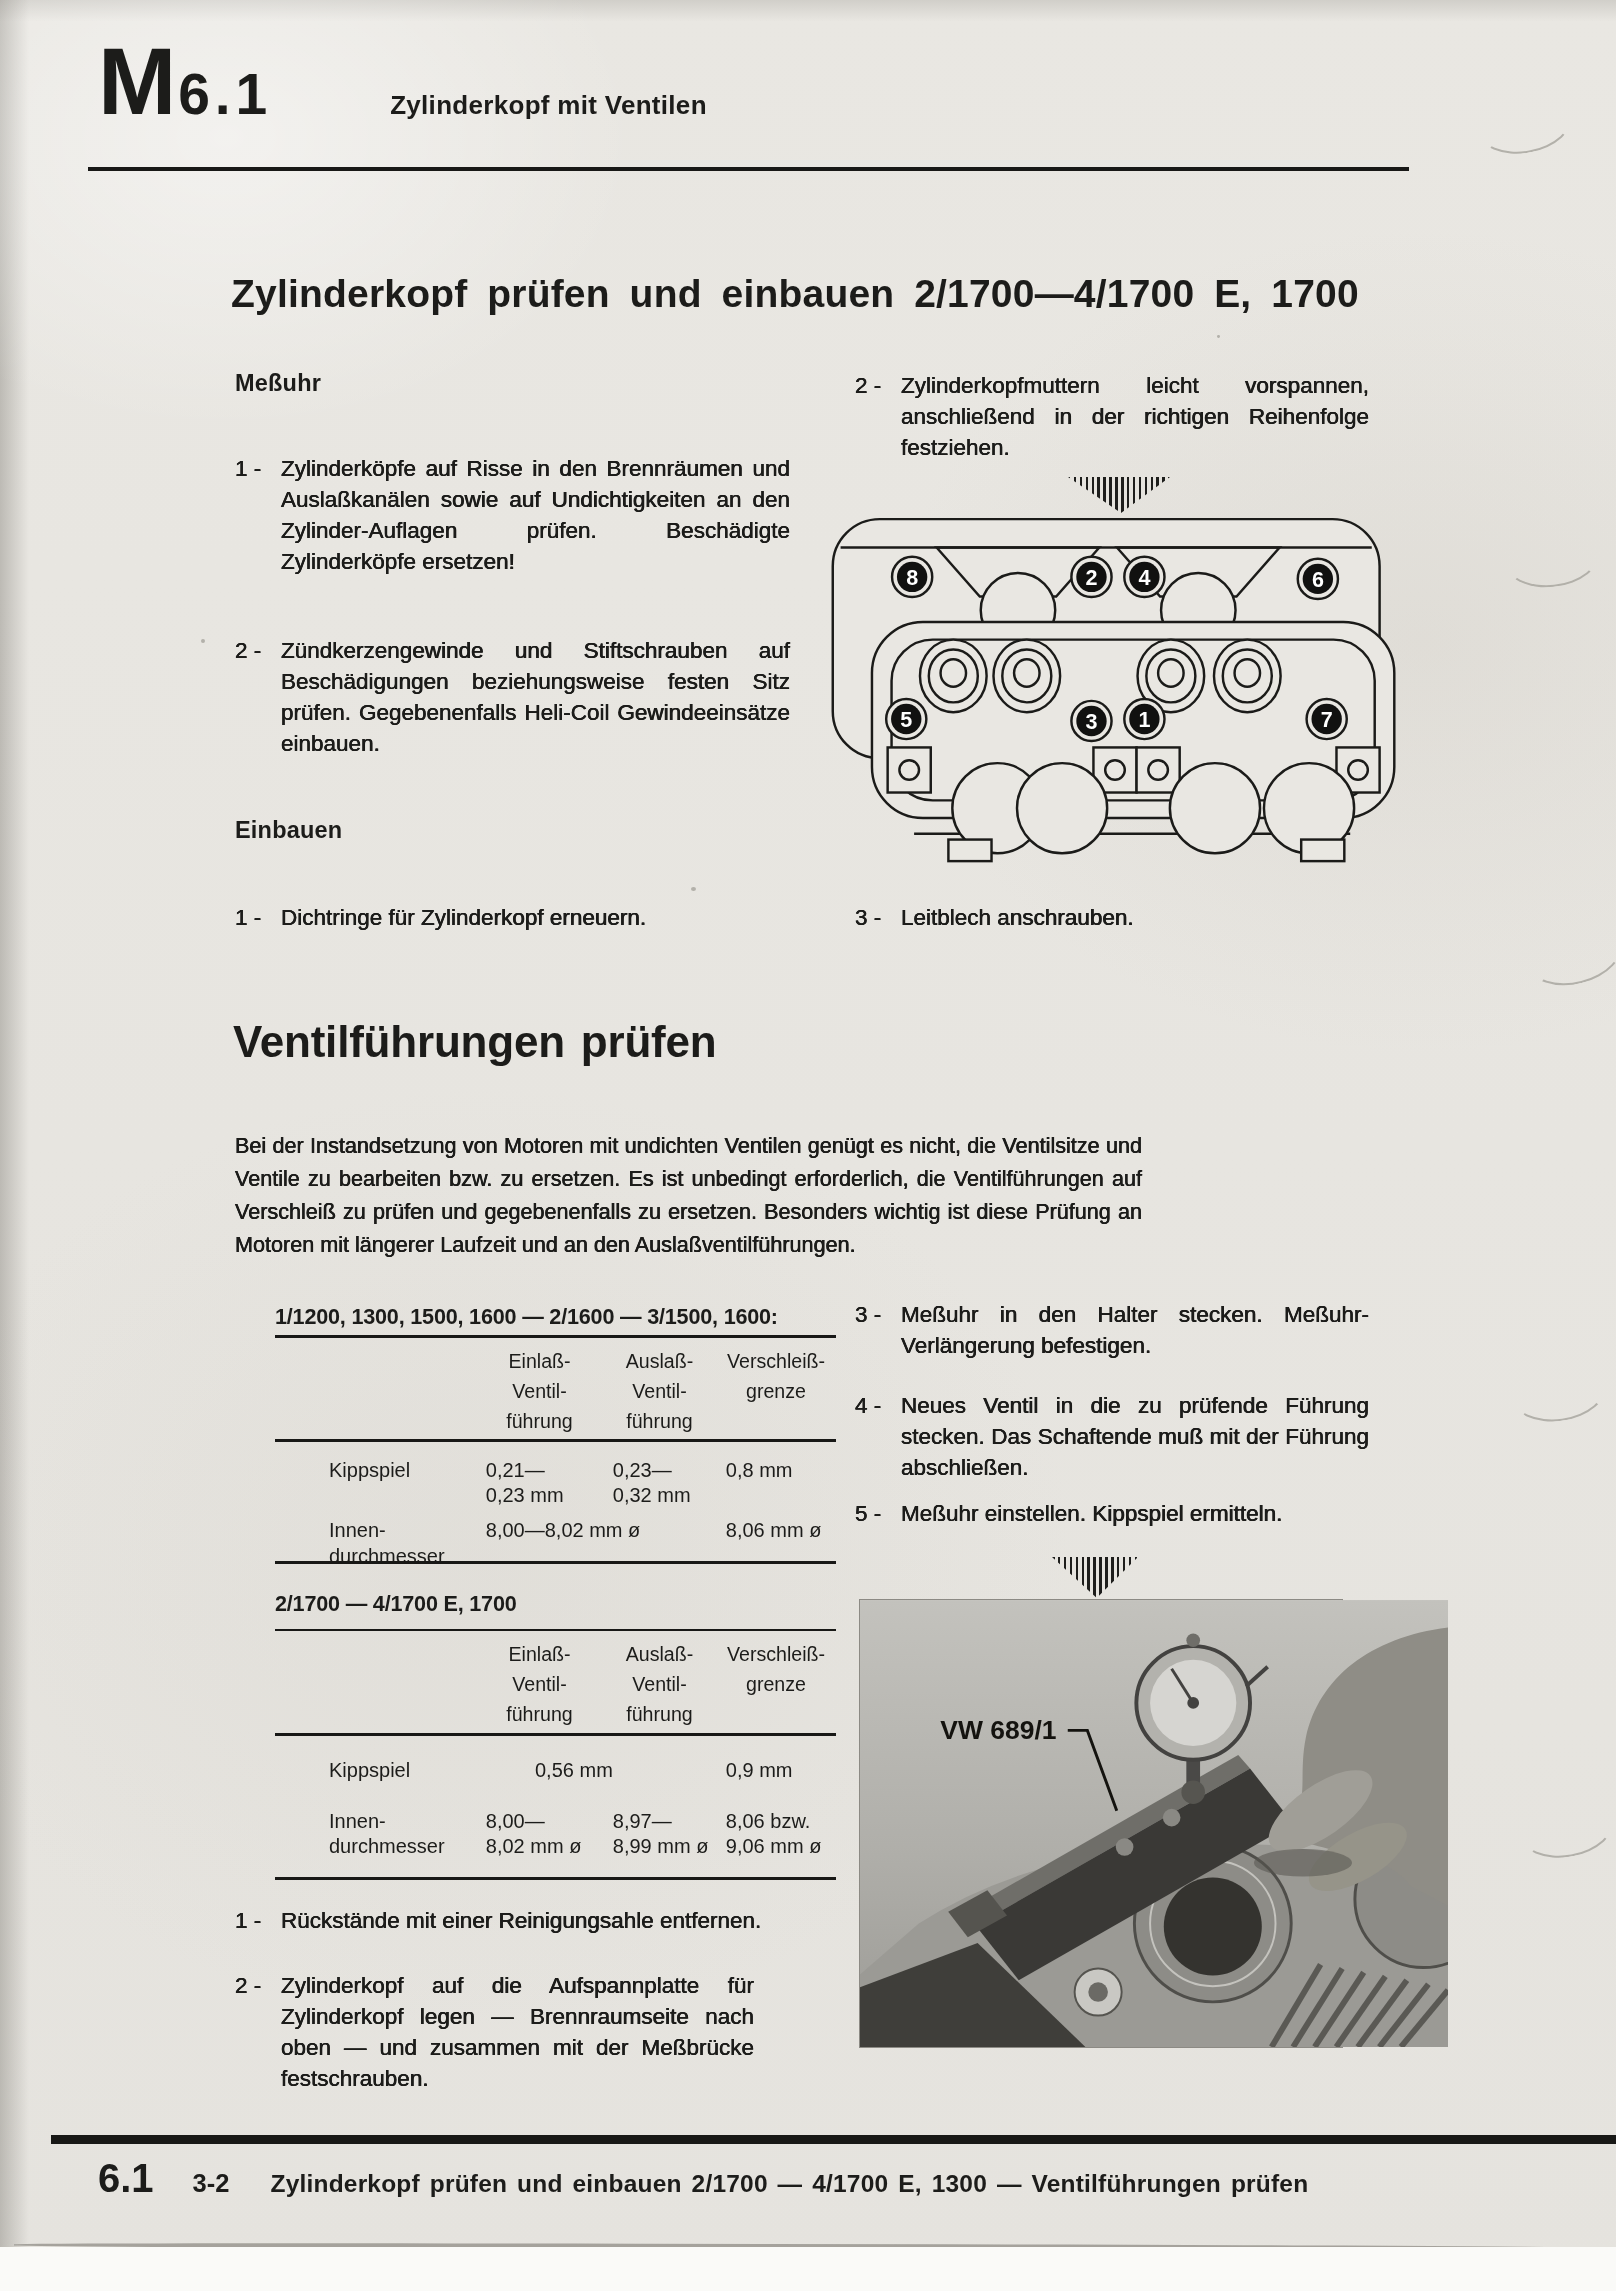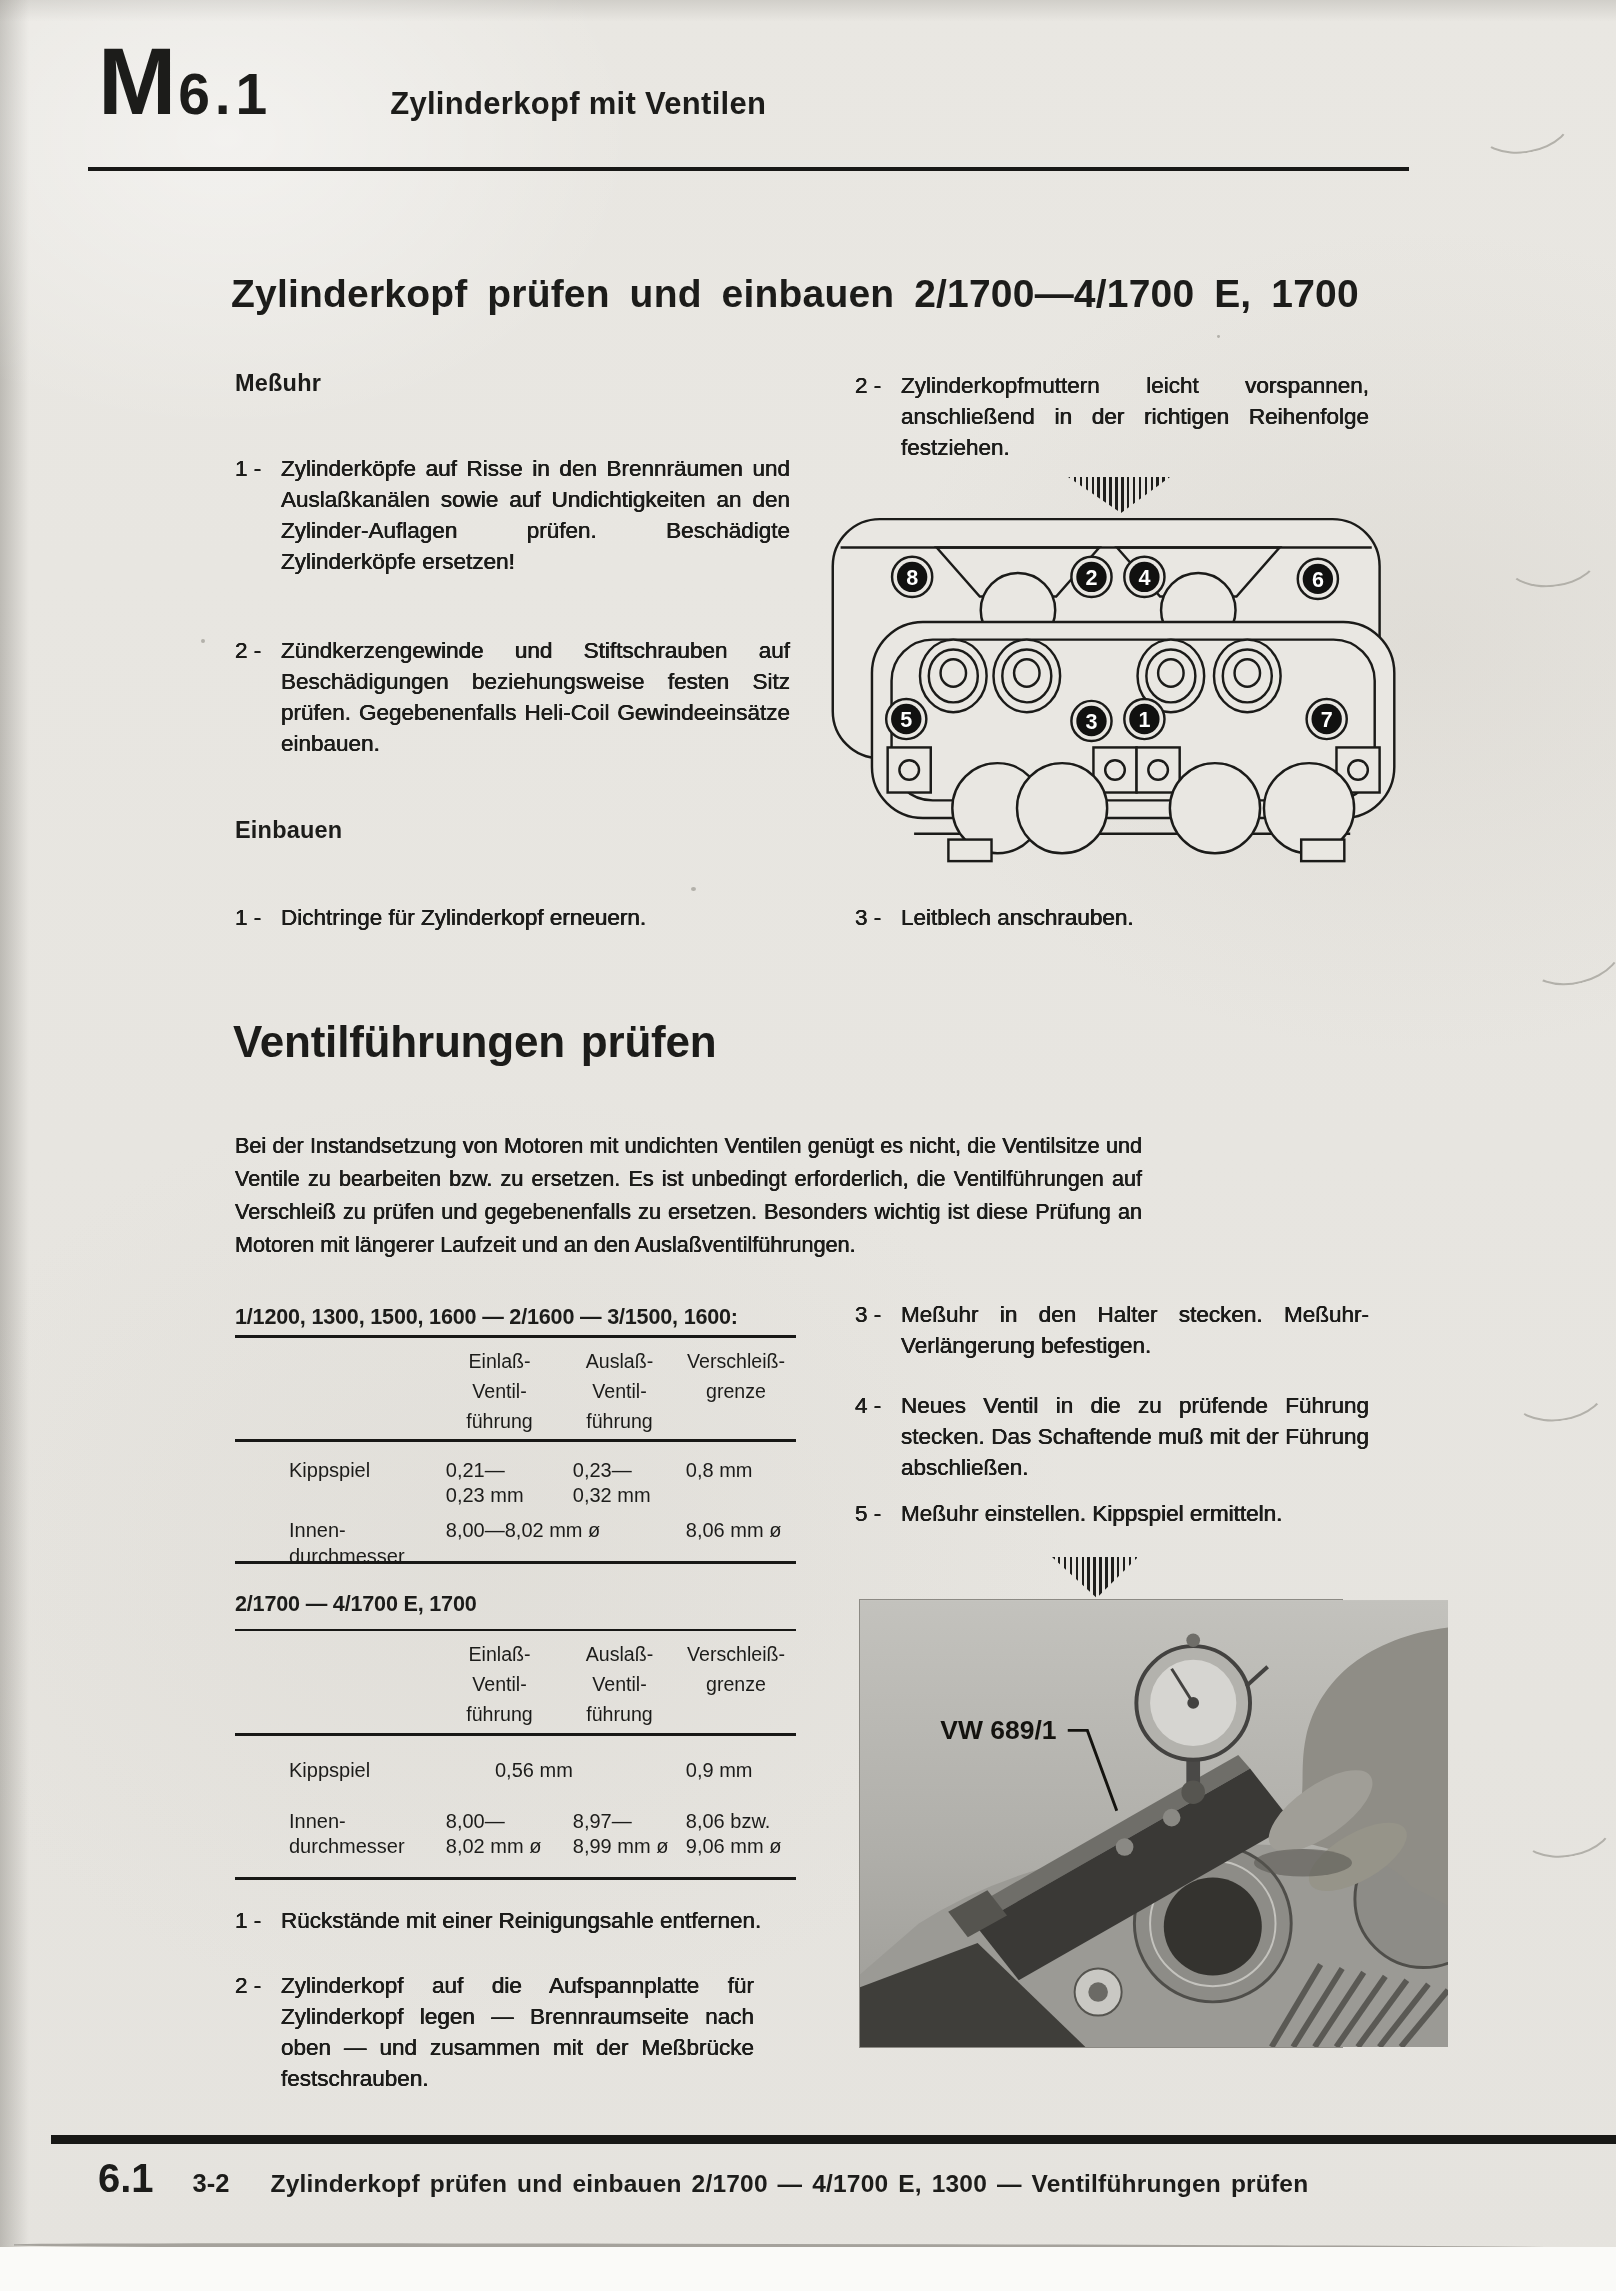--- a/index.html
+++ b/index.html
@@ -14,37 +14,37 @@
       linear-gradient(180deg, rgba(124,121,114,0.22) 0px, rgba(124,121,114,0) 21.6px),
       linear-gradient(#e9e7e2,#e5e3de);
   }
   .rule{position:absolute;background:#181816;}
   .semibold{text-shadow:0.3px 0 currentColor,-0.3px 0 currentColor;}
 
   
   .hdr{position:absolute;left:98px;top:35px;display:flex;align-items:baseline;white-space:nowrap;}
   .h-code{font-size:94px;font-weight:bold;letter-spacing:-2px;line-height:1;}
   .h-num{font-size:57px;font-weight:bold;letter-spacing:4.9px;margin-left:3.9px;line-height:1;}
-  .h-title{font-size:31px;font-weight:bold;margin-left:118px;letter-spacing:0.3px;}
+  .h-title{font-size:26px;font-weight:bold;margin-left:118px;letter-spacing:0.3px;}
 
   .main-title{position:absolute;left:231px;top:272px;margin:0;font-size:39px;font-weight:bold;
     letter-spacing:0.2px;word-spacing:8.8px;white-space:nowrap;}
 
   .sec-h{position:absolute;font-size:23.5px;font-weight:bold;letter-spacing:0.2px;}
   .big-h{position:absolute;font-size:44px;font-weight:bold;letter-spacing:-0.2px;word-spacing:3.9px;}
 
   .item{position:absolute;display:flex;font-size:22.5px;line-height:31px;}
   .item .num{flex:none;width:46px;white-space:nowrap;}
   .item .txt{flex:1;text-align:justify;}
   .item.oneline .txt{text-align:left;white-space:nowrap;}
 
   .intro{position:absolute;left:235px;top:1129px;width:907px;font-size:21.6px;line-height:33px;text-align:justify;}
 
   
-  .tbl{position:absolute;width:561px;}
+  .tbl{position:absolute;width:561px;margin-left:40px;}
   .tbl-heading{font-size:21.6px;font-weight:bold;letter-spacing:-0.2px;line-height:25.5px;white-space:nowrap;}
   .tbl-rule{height:2.9px;background:#181816;}
   .tbl-grid{display:grid;grid-template-columns:201px 127px 113px 120px;}
   .colhead{white-space:pre-line;text-align:center;font-size:19.6px;line-height:30px;}
   .rowlabel{white-space:pre-line;font-size:20px;line-height:25.5px;padding-left:54px;}
   .val{white-space:pre-line;font-size:20px;line-height:25.5px;padding-left:9.8px;}
   .span2{grid-column:2/4;}
   .t1-r-top{margin-top:5.9px;} .t1-head{margin-top:7.8px;} .t1-r-mid{margin-top:2.9px;}
   .t1-row1{margin-top:15.7px;} .t1-row2{margin-top:9.8px;}
   .t2-heading{margin-top:27.4px;} .t2-r2{margin-top:11.8px;} .t2-head{margin-top:7.8px;}

